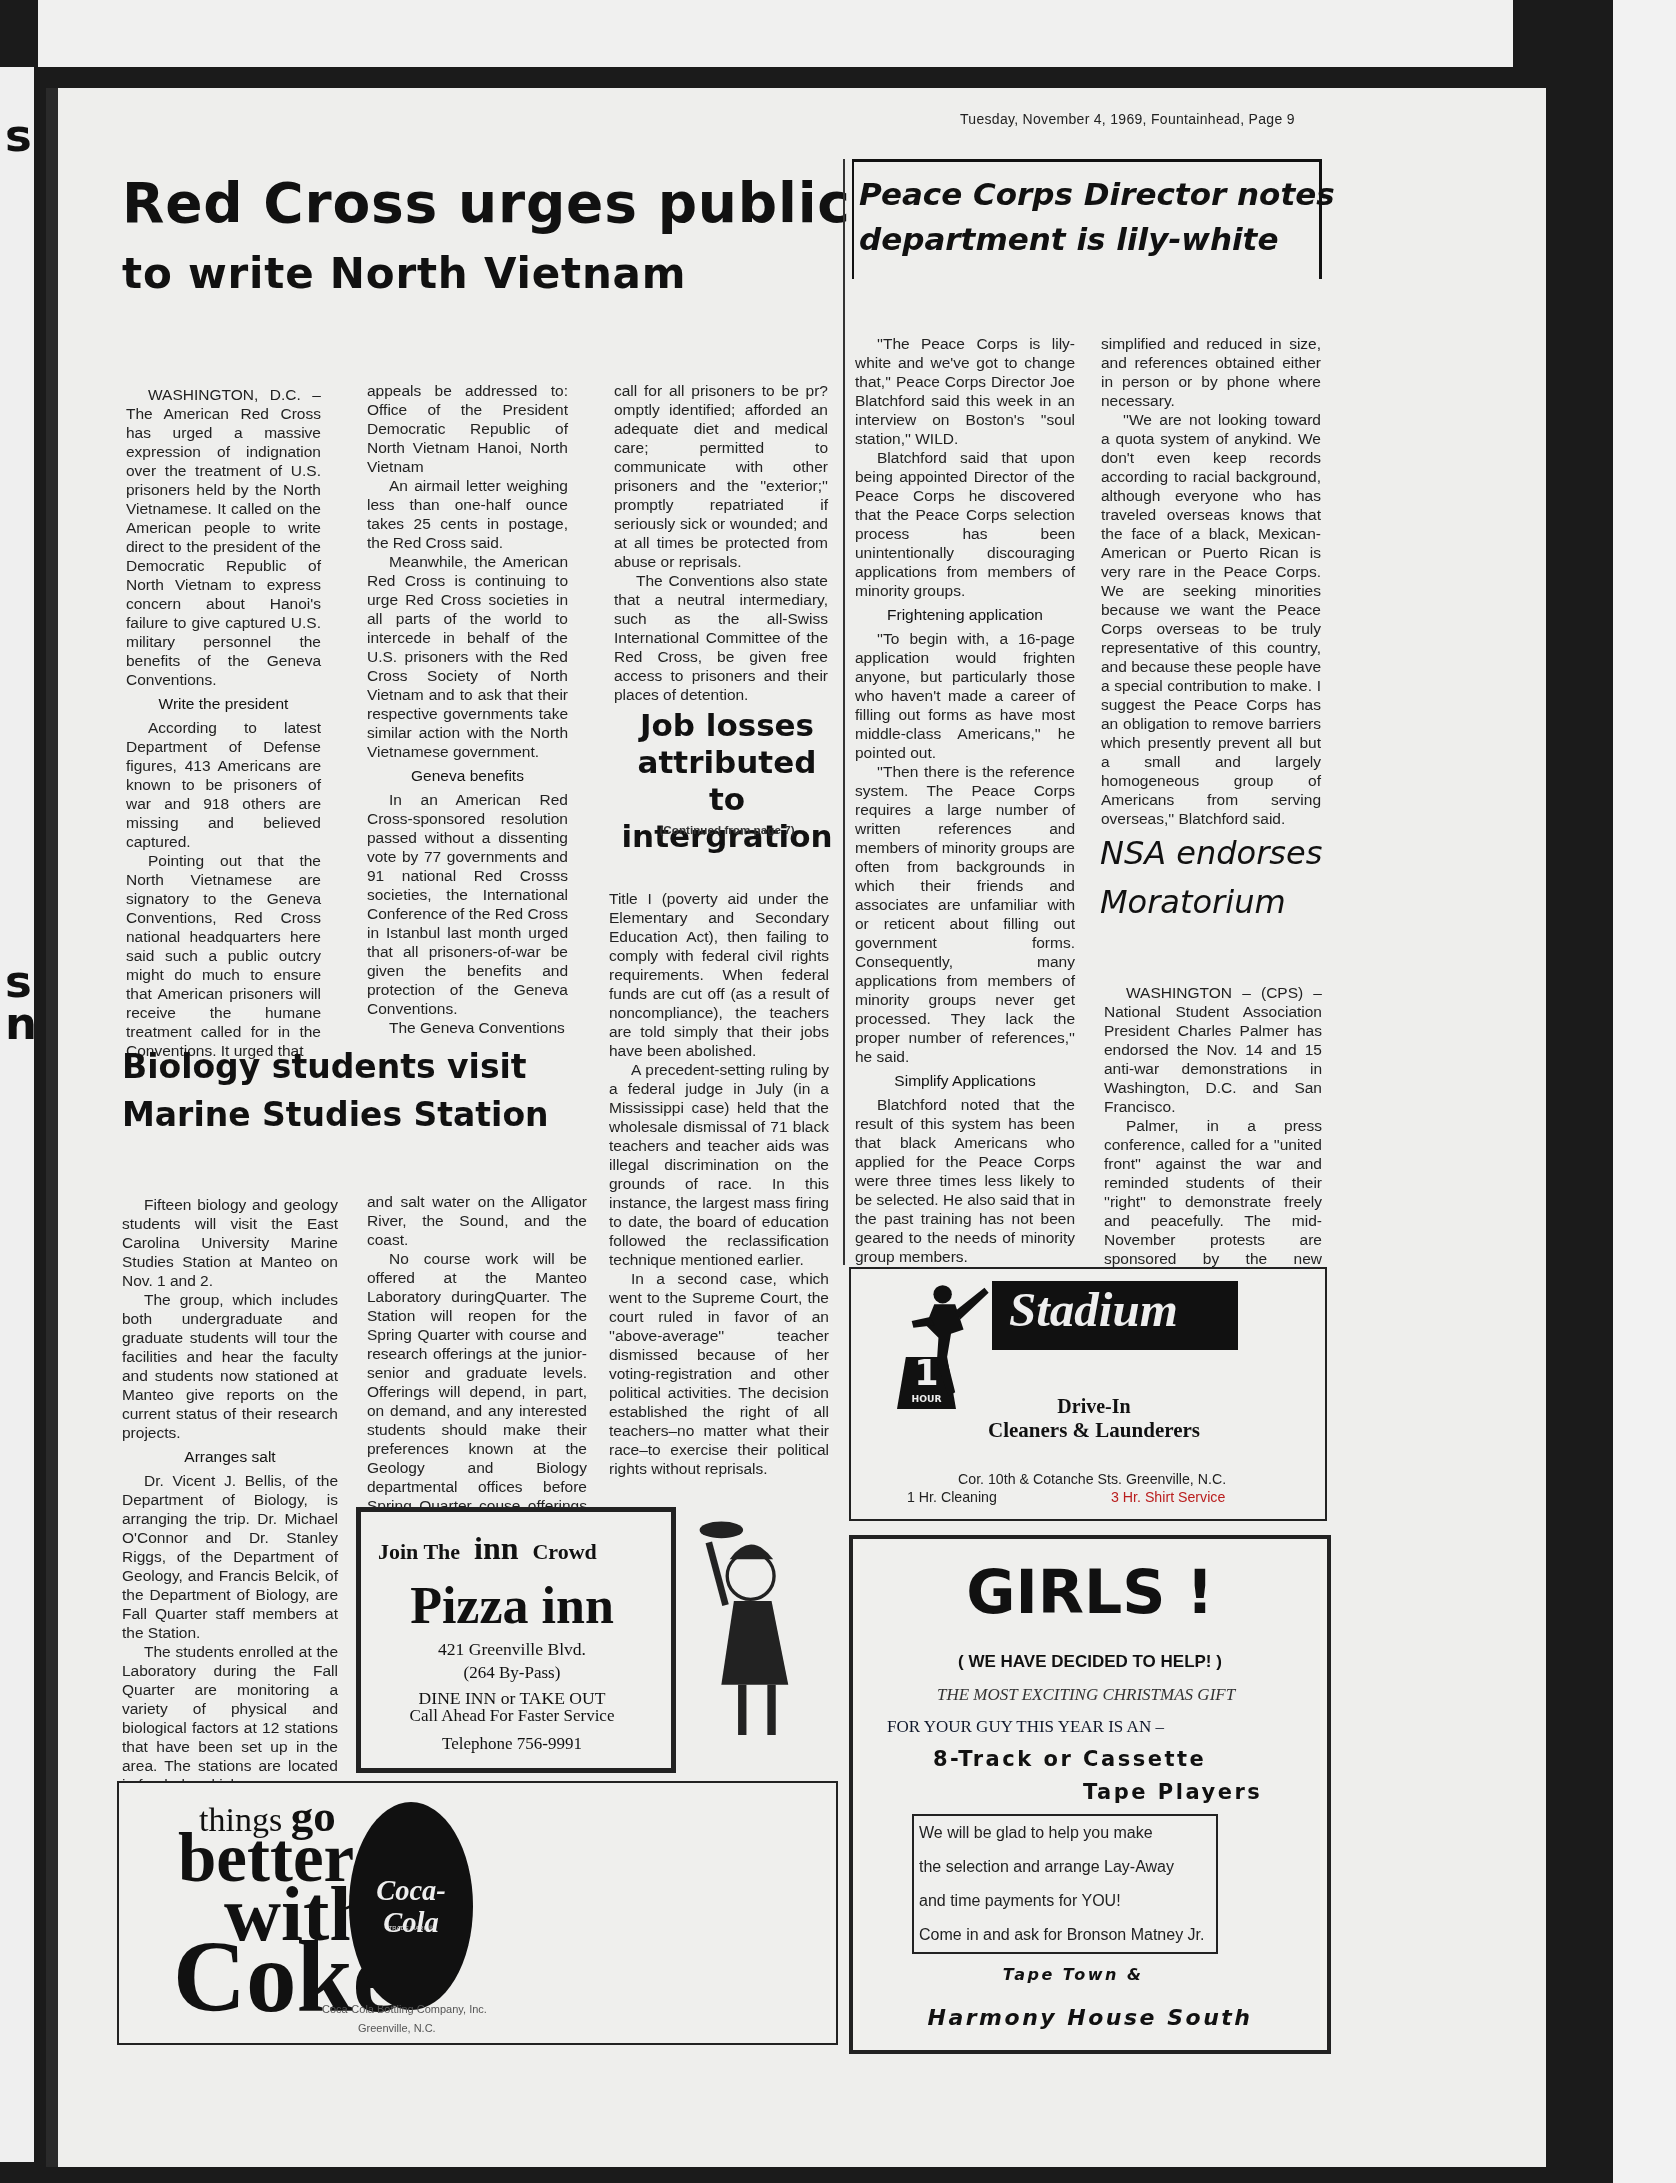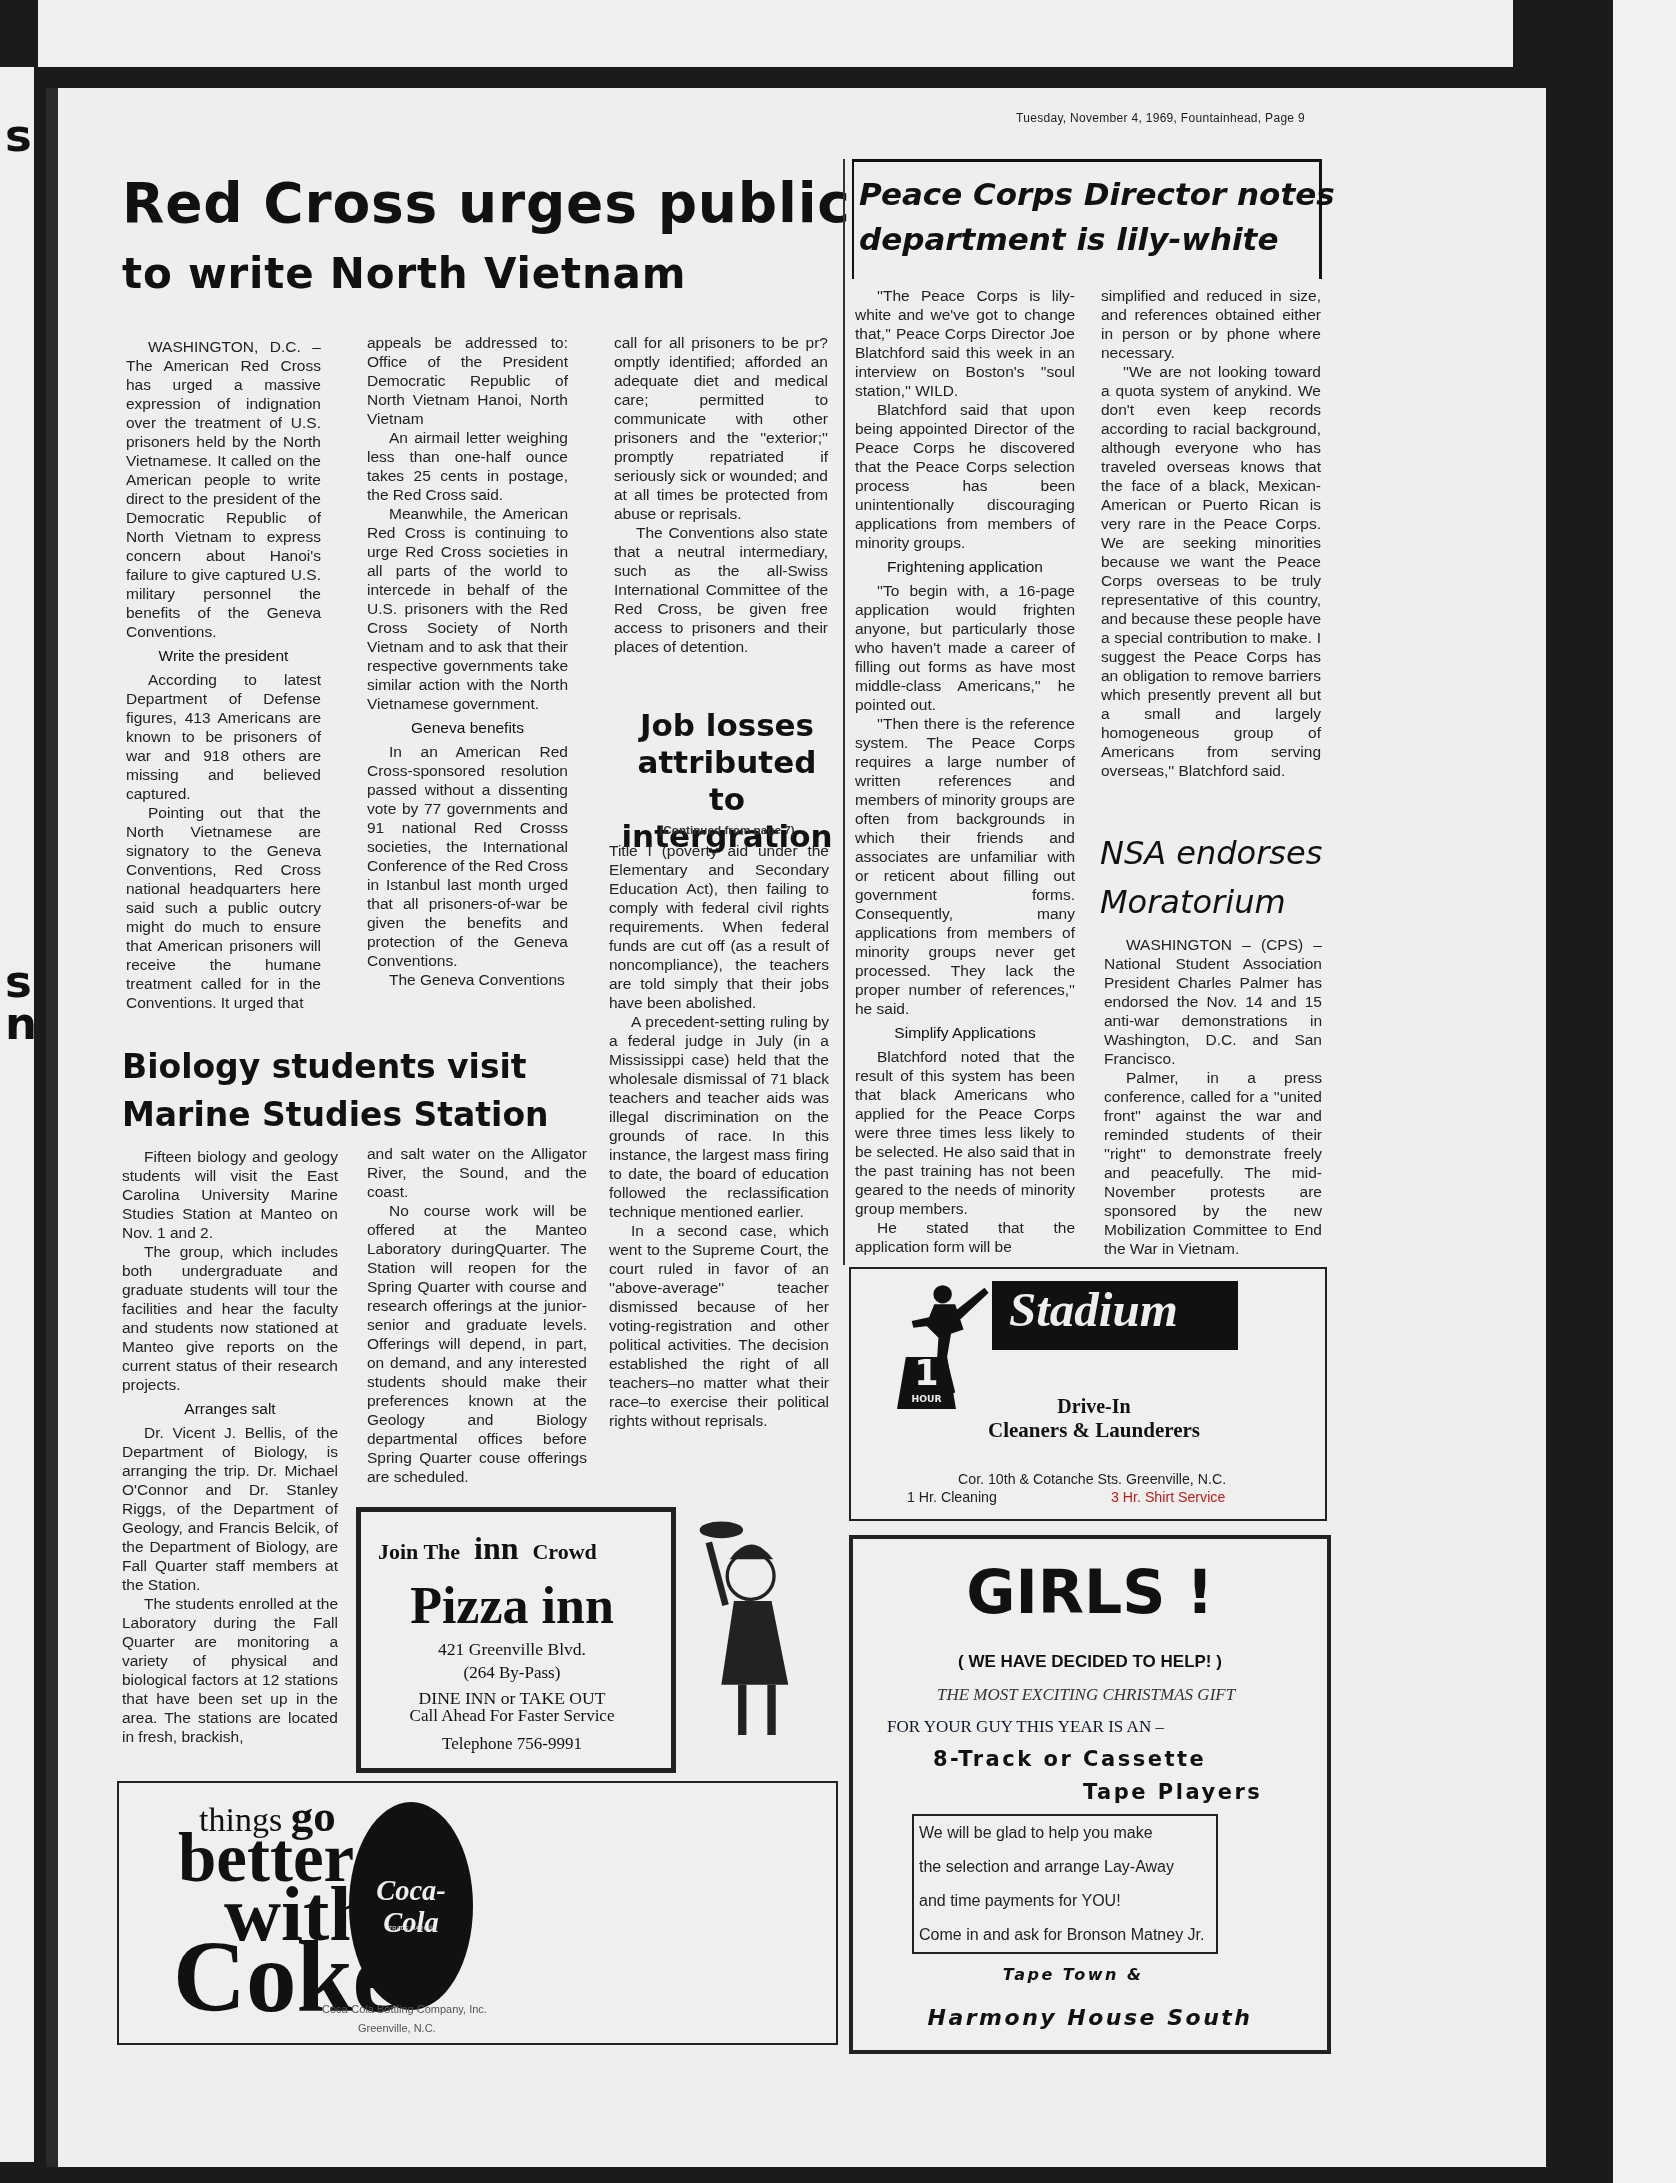--- a/index.html
+++ b/index.html
@@ -3,25 +3,25 @@
 <meta charset="utf-8">
 <style>
   html, body { margin:0; padding:0; }
   body { width:1676px; height:2183px; background:#1b1b1b; position:relative; overflow:hidden; font-family:"Liberation Sans", sans-serif; color:#111; }
   .abs { position:absolute; }
   #left-strip { left:0; top:67px; width:34px; height:2095px; background:#efefef; }
   #left-strip .frag { position:absolute; left:5px; font-family:"DejaVu Sans", sans-serif; font-weight:bold; font-size:45px; color:#111; }
   #right-strip { right:0; top:0; width:63px; height:2183px; background:#f2f2f2; }
   #page { left:46px; top:88px; width:1500px; height:2079px; background:#eeeeec; }
   .col-rule { position:absolute; background:#333; }
-  .folio { position:absolute; left:1016px; top:111px; font-size:12px; color:#222; letter-spacing:0.3px;text-align:center; }
+  .folio { position:absolute; left:960px; top:111px; font-size:14px; color:#222; letter-spacing:0.3px;text-align:center; }
 
   .h1 { position:absolute; font-family:"DejaVu Sans", sans-serif; font-weight:bold; color:#111; line-height:1.0; }
   .h-ital { position:absolute; font-family:"DejaVu Sans", sans-serif; font-style:italic; font-weight:bold; color:#111; }
-  .body { position:absolute; font-family:"Liberation Sans", sans-serif; font-size:15.5px; line-height:19px; color:#222; text-align:justify; }
+  .body { position:absolute; font-family:"Liberation Sans", sans-serif; font-size:15.5px; line-height:19px; color:#222; text-align:justify;margin-top:48px; }
   .body p { margin:0; text-indent:22px; }
   .sub { font-weight:normal; text-align:center; text-indent:0 !important; margin:5px 0 !important; color:#111; }
   .box { position:absolute; border:3.4px solid #111; }
   .ad { position:absolute; border:2.5px solid #222; background:#efefed; }
   .serif { font-family:"Liberation Serif", serif; }
   .center { text-align:center; }
 </style>
 </head>
 <body>
 

